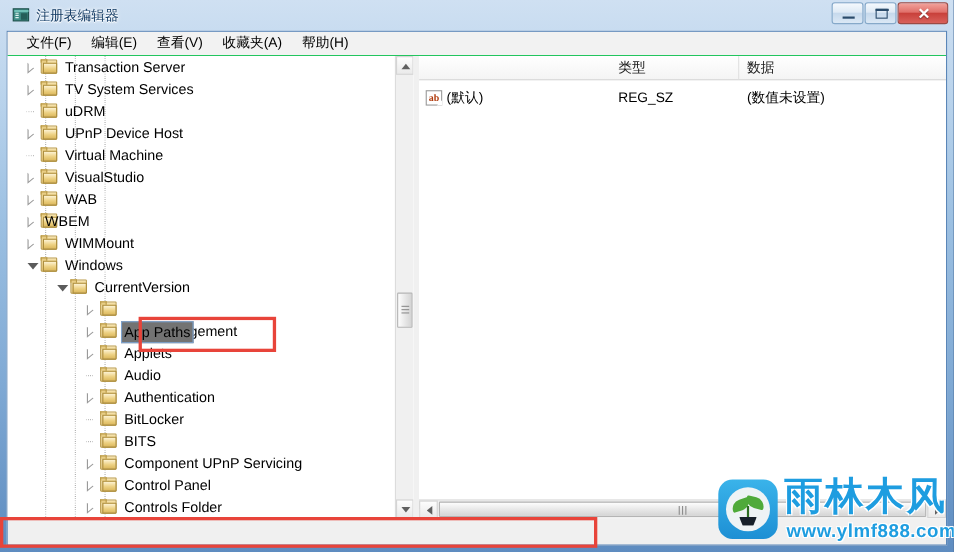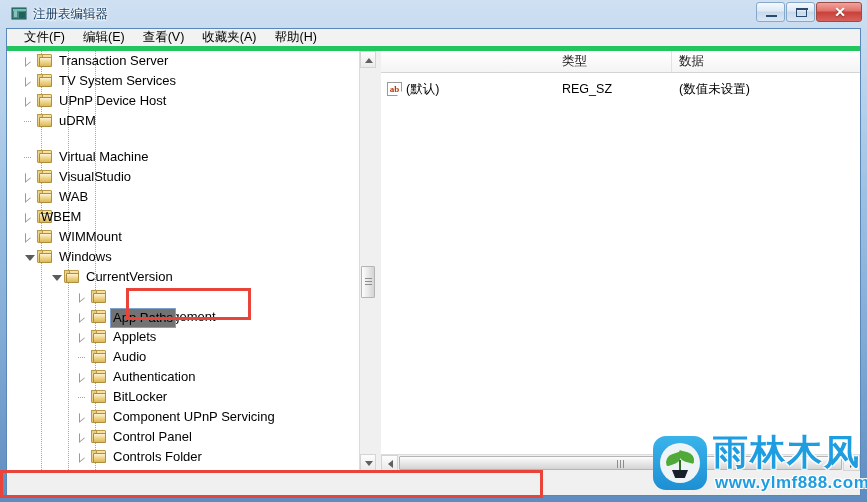--- a/index.html
+++ b/index.html
@@ -49,21 +49,21 @@
   .glyph-max:after{content:"";position:absolute;left:-1.5px;top:-1.5px;right:-1.5px;height:2px;background:#2a4b6b;}
   .glyph-close{
     position:absolute;left:0;top:0;width:46px;height:20px;line-height:19px;
     text-align:center;font-size:14px;font-weight:bold;color:#fff;
     text-shadow:0 1px 1px rgba(0,0,0,.45);font-family:"Liberation Sans",sans-serif;
   }
 
   
   .menubar{
     position:absolute;left:0;top:0;width:100%;height:22px;
-    background:#f2f2f2;border-bottom:5px solid #22c55e;
+    background:#f2f2f2;border-bottom:1px solid #22c55e;
     display:flex;align-items:center;padding-left:8px;box-sizing:border-box;
   }
   .menuitem{
     font-size:12.5px;color:#000;padding:2px 9px;white-space:nowrap;cursor:default;
   }
 
   
   .content{
     position:absolute;left:0;top:22px;right:0;bottom:24px;background:#fff;
   }
@@ -335,41 +335,41 @@
                     <span class="tri-c"></span>
                   </span>
                   <span class="folder" style="left: 30px;">
                     <span class="back"></span>
                     <span class="tab"></span>
                     <span class="front"></span>
                   </span>
                   <span class="label" style="left: 49px; text-align: center;">TV System Services</span>
                 </div>
                 <div class="node" style="top: 0px;">
+                  <span class="dash" style="left: 17px;"></span>
+                  <span class="folder" style="left: 30px;">
+                    <span class="back"></span>
+                    <span class="tab"></span>
+                    <span class="front"></span>
+                  </span>
+                  <span class="label" style="left: 49px;">uDRM</span>
+                </div>
+                <div class="node" style="top: 0px;">
                   <span class="exp" style="left: 18px;">
                     <span class="tri-c-o"></span>
                     <span class="tri-c"></span>
                   </span>
                   <span class="folder" style="left: 30px;">
                     <span class="back"></span>
                     <span class="tab"></span>
                     <span class="front"></span>
                   </span>
                   <span class="label" style="left: 49px;">UPnP Device Host</span>
                 </div>
                 <div class="node" style="top: 0px;">
-                  <span class="dash" style="left: 17px;"></span>
-                  <span class="folder" style="left: 30px;">
-                    <span class="back"></span>
-                    <span class="tab"></span>
-                    <span class="front"></span>
-                  </span>
-                  <span class="label" style="left: 49px;">uDRM</span>
-                </div>
-                <div class="node" style="top: 0px; margin-top: 16px;">
                   <span class="dash" style="left: 17px;"></span>
                   <span class="folder" style="left: 30px;">
                     <span class="back"></span>
                     <span class="tab"></span>
                     <span class="front"></span>
                   </span>
                   <span class="label" style="left: 49px;">Virtual Machine</span>
                 </div>
                 <div class="node" style="top: 0px;">
                   <span class="exp" style="left: 18px;">
@@ -499,20 +499,29 @@
                   <span class="label" style="left: 103px;">Authentication</span>
                 </div>
                 <div class="node" style="top: 0px;">
                   <span class="dash" style="left: 71px;"></span>
                   <span class="folder" style="left: 84px;">
                     <span class="back"></span>
                     <span class="tab"></span>
                     <span class="front"></span>
                   </span>
                   <span class="label" style="left: 103px;">BitLocker</span>
+                </div>
+                <div class="node" style="top: 0px;">
+                  <span class="dash" style="left: 71px;"></span>
+                  <span class="folder" style="left: 84px;">
+                    <span class="back"></span>
+                    <span class="tab"></span>
+                    <span class="front"></span>
+                  </span>
+                  <span class="label" style="left: 103px;">BITS</span>
                 </div>
                 <div class="node" style="top: 0px;">
                   <span class="exp" style="left: 72px;">
                     <span class="tri-c-o"></span>
                     <span class="tri-c"></span>
                   </span>
                   <span class="folder" style="left: 84px;">
                     <span class="back"></span>
                     <span class="tab"></span>
                     <span class="front"></span>

